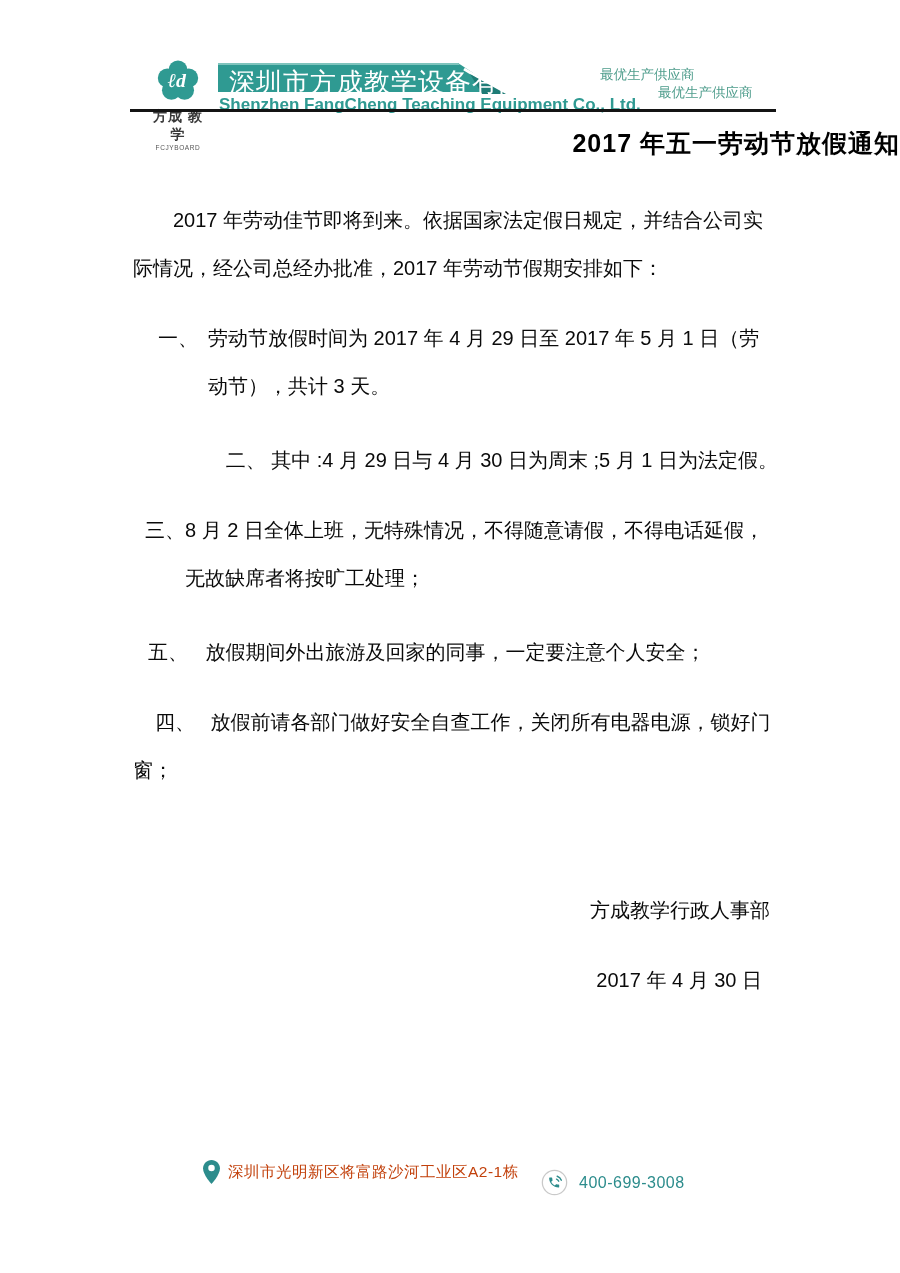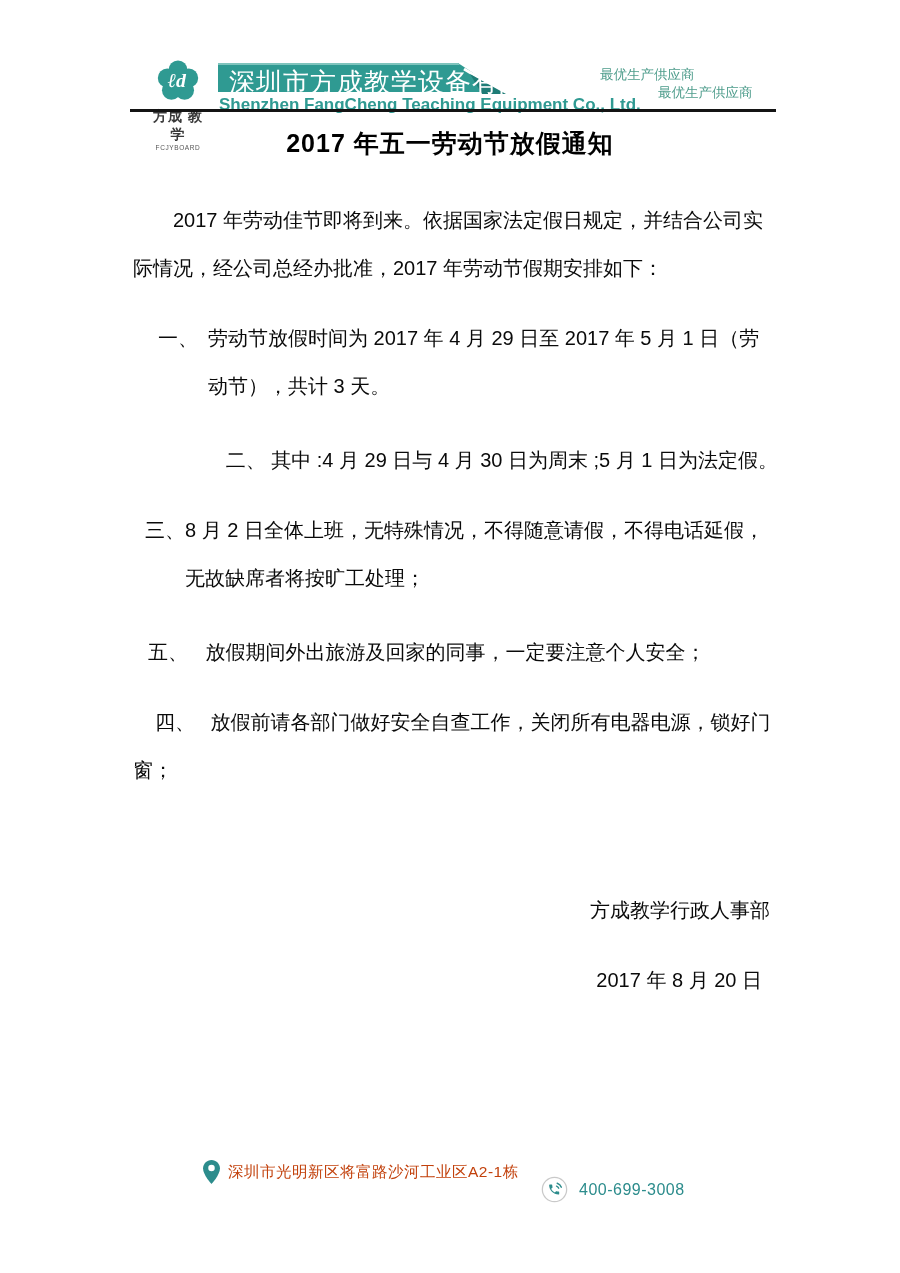--- a/index.html
+++ b/index.html
@@ -31,21 +31,21 @@
   }
 
   .slogan { position:absolute; left:600px; top:66px; font-size:13.5px; color:#4D9C8B; line-height:18px; }
   .slogan-l2 { margin-left:58px; }
 
   .divider { position:absolute; left:130px; top:109px; width:646px; height:3px; background:#141414; }
 
   
   .doc-title {
     position:absolute; left:0; width:900px; top:127px;
-    text-align:center; font-size:25px; font-weight:bold; color:#000;
+    text-align:right; font-size:25px; font-weight:bold; color:#000;
     letter-spacing:1px;
   }
 
   .content {
     position:absolute; left:133px; top:196px; width:645px;
     font-size:20px; line-height:48px; color:#0a0a0a;
   }
   .intro { text-indent:2em; }
 
   .item1 { position:relative; margin-top:22px; padding-left:75px; }
@@ -58,21 +58,21 @@
   .item5 { margin-top:26px; padding-left:15px; }
   .item5 .no { margin-right:12px; }
 
   .sig  { margin-top:92px; text-align:right; padding-right:8px; }
   .date { margin-top:22px; text-align:right; padding-right:16px; }
 
   
   .footer { position:absolute; left:0; top:1160px; width:900px; height:44px; }
   .addr-group { position:absolute; left:203px; top:0; display:flex; align-items:center; }
   .addr-text { margin-left:8px; font-size:15.5px; color:#c2410c; letter-spacing:0.5px; }
-  .phone-group { position:absolute; left:541px; top:16px; display:flex; align-items:center; }
+  .phone-group { position:absolute; left:541px; top:9px; display:flex; align-items:center; }
   .phone-text { margin-left:11px; font-size:16px; color:#2C8C8C; letter-spacing:0.5px; }
 </style>
 </head>
 <body>
 
 <div class="page">
 
   <div class="logo-block">
     <svg class="logo-flower" width="52" height="50" viewBox="0 0 60 58">
       <g fill="#2F9A92">
@@ -131,21 +131,21 @@
       <span class="no">五、</span>
       <span class="txt">放假期间外出旅游及回家的同事，一定要注意个人安全；</span>
     </div>
 
     <div class="item item4">
       <span class="no">四、</span>
       <span class="txt">放假前请各部门做好安全自查工作，关闭所有电器电源，锁好门窗；</span>
     </div>
 
     <div class="sig">方成教学行政人事部</div>
-    <div class="date">2017 年 8 月 20 日</div>
+    <div class="date">2017 年 4 月 30 日</div>
   </div>
 
   <div class="footer">
     <div class="addr-group">
       <svg width="17" height="24" viewBox="0 0 24 34">
         <path d="M12,0 C5.4,0 0,5.4 0,12 c0,9 12,22 12,22 s12,-13 12,-22 C24,5.4 18.6,0 12,0 z" fill="#2C8C8C"></path>
         <circle cx="12" cy="11.5" r="4.6" fill="#ffffff"></circle>
       </svg>
       <span class="addr-text">深圳市光明新区将富路沙河工业区A2-1栋</span>
     </div>

